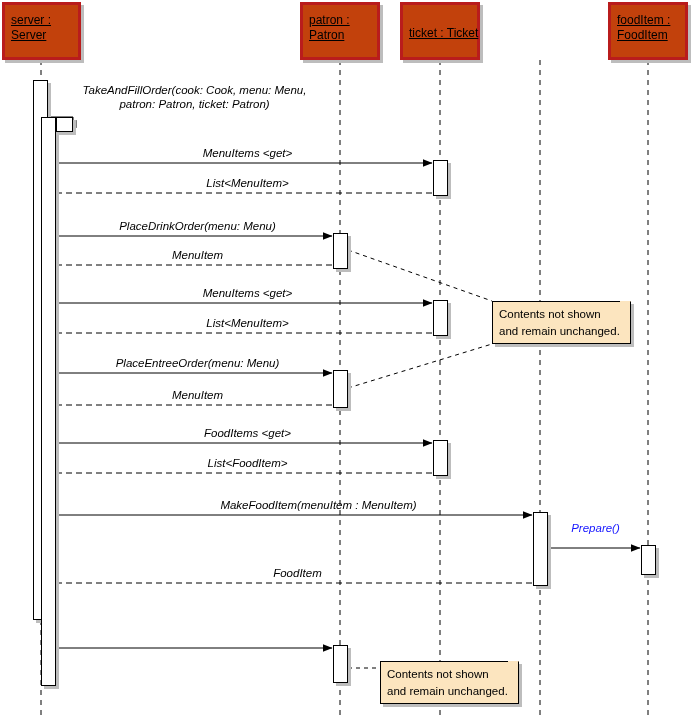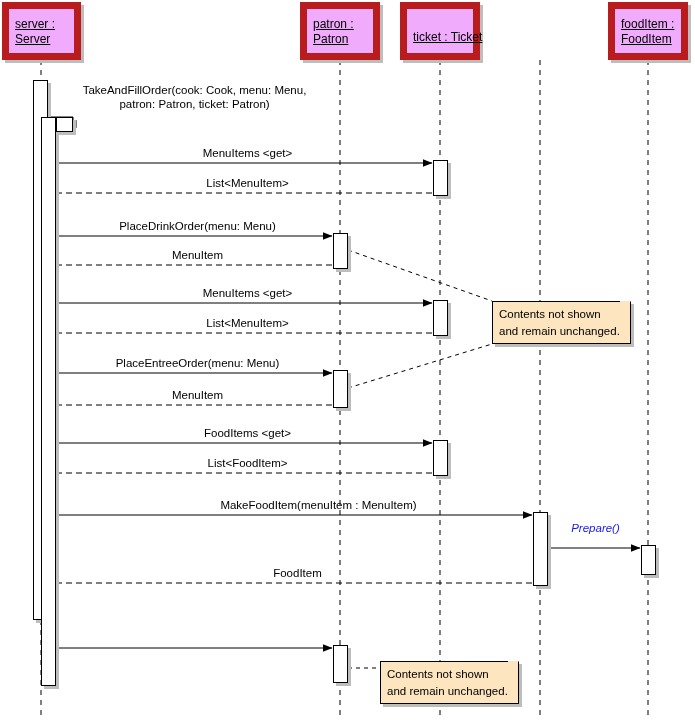--- a/index.html
+++ b/index.html
@@ -23,22 +23,22 @@
     left: 0;
     top: 0;
     width: 695px;
     height: 724px;
   }
 
   
   .obj-box {
     position: absolute;
     box-sizing: border-box;
-    background: #f0abfc;
-    border: 7px solid #b91c1c;
+    background: #c2410c;
+    border: 3px solid #b91c1c;
     box-shadow: 3px 3px 0 0 #bdbdbd;
     padding: 8px 6px 0 6px;
   }
   .obj-box .obj-line {
     font-size: 12px;
     line-height: 15px;
     color: #000000;
     text-decoration: underline;
     white-space: nowrap;
     display: block;
@@ -57,20 +57,21 @@
   }
 
   
   .msg-label {
     position: absolute;
     font-size: 11.5px;
     line-height: 14px;
     color: #000000;
     white-space: nowrap;
     text-align: center;
+    font-style: italic;
   }
   .msg-label.italic-blue {
     font-style: italic;
     color: #1414ff;
   }
 
   
   .note {
     position: absolute;
     box-sizing: border-box;

